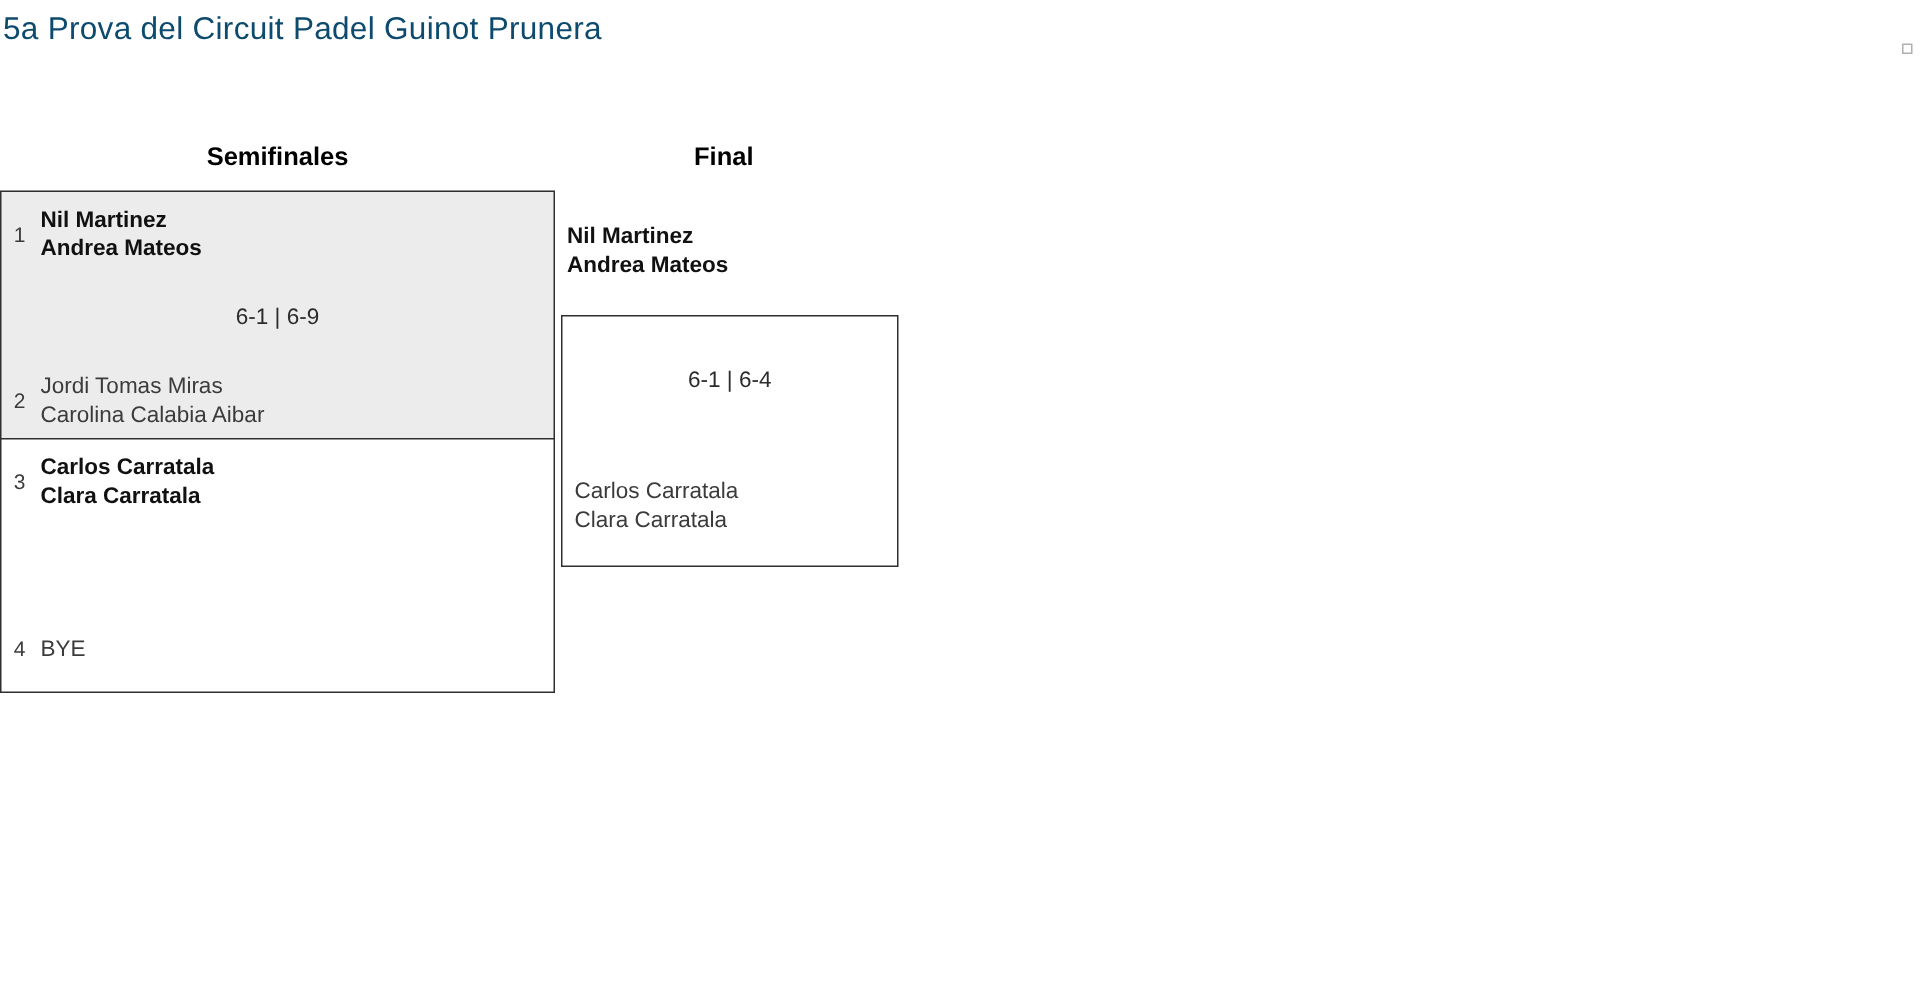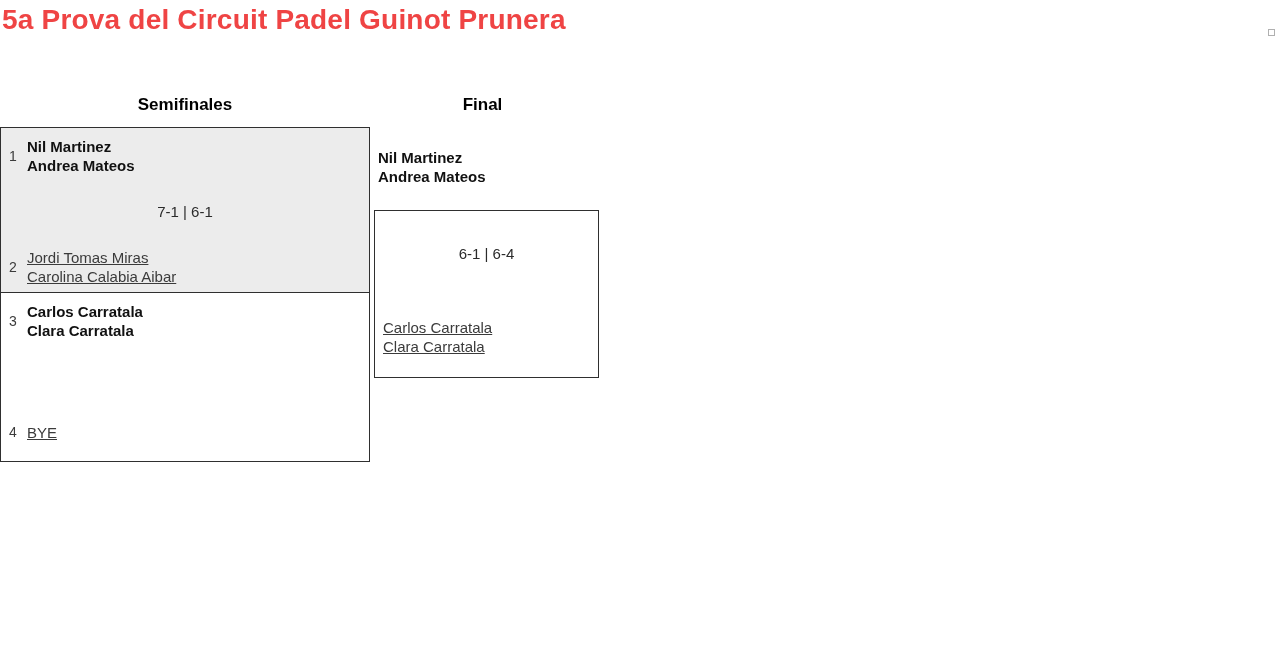--- a/index.html
+++ b/index.html
@@ -10,22 +10,22 @@
     --score:#2b2b2b;
     --seed:#3b3b3b;
     --placeholder:#b0b0b0;
   }
   *{box-sizing:border-box;margin:0;padding:0;}
   html,body{width:1280px;height:661px;background:#ffffff;overflow:hidden;}
   body{font-family:"Liberation Sans","DejaVu Sans",sans-serif;position:relative;}
 
   .page{position:absolute;inset:0;}
 
-  .page-title{position:absolute;left:2px;top:3px;font-size:28px;line-height:33px;
-    font-weight:700;color:#ef4444;letter-spacing:0.2px;}
+  .page-title{position:absolute;left:2px;top:3px;font-size:21px;line-height:33px;
+    font-weight:400;color:#0c4a6e;letter-spacing:0.2px;}
   .page-title .t-line{display:block;white-space:nowrap;}
 
   .icon-sq{position:absolute;left:1268px;top:29px;width:7px;height:7px;
     border:1px solid var(--placeholder);background:#fff;}
 
   .round-header{position:absolute;top:94px;height:22px;font-size:17px;font-weight:700;
     color:#000;text-align:center;line-height:22px;}
   .round-header.sf{left:0;width:370px;}
   .round-header.fin{left:370px;width:225px;}
 
@@ -33,21 +33,21 @@
   .match-box.sf1{left:0;top:127px;width:370px;height:166px;background:var(--highlight-bg);}
   .match-box.sf2{left:0;top:292px;width:370px;height:170px;}
   .match-box.finalbox{left:374px;top:210px;width:225px;height:168px;background:transparent;}
 
   .team-slot{position:absolute;left:0;right:0;height:38px;display:flex;align-items:center;}
   .team-slot .seed{width:16px;margin-left:4px;text-align:center;font-size:14px;
     color:var(--seed);flex:0 0 auto;}
   .team-slot .names{margin-left:6px;font-size:15px;line-height:19px;}
   .team-slot .names .nline{display:block;white-space:nowrap;}
   .names.winner{font-weight:700;color:var(--winner);}
-  .names.loser{font-weight:400;color:var(--loser);text-decoration:underline;}
+  .names.loser{font-weight:400;color:var(--loser);}
 
   .sfbox .t1{top:9px;}
   .sfbox .t2{top:120px;}
   .score-line{position:absolute;left:0;right:0;height:19px;text-align:center;
     font-size:15px;line-height:19px;color:var(--score);}
   .sfbox .score-line{top:74px;}
   .finalbox .score-line{top:33px;}
   .finalbox .t2{top:107px;left:8px;}
   .finalbox .t2 .names{margin-left:0;}
 
@@ -70,21 +70,21 @@
   <div class="round-header fin">Final</div>
 
   <div class="match-box sfbox sf1">
     <div class="team-slot t1">
       <span class="seed">1</span>
       <span class="names winner">
         <span class="nline">Nil Martinez</span>
         <span class="nline">Andrea Mateos</span>
       </span>
     </div>
-    <div class="score-line">7-1 | 6-1</div>
+    <div class="score-line">6-1 | 6-9</div>
     <div class="team-slot t2">
       <span class="seed">2</span>
       <span class="names loser">
         <span class="nline">Jordi Tomas Miras</span>
         <span class="nline">Carolina Calabia Aibar</span>
       </span>
     </div>
   </div>
 
   <div class="match-box sfbox sf2">

